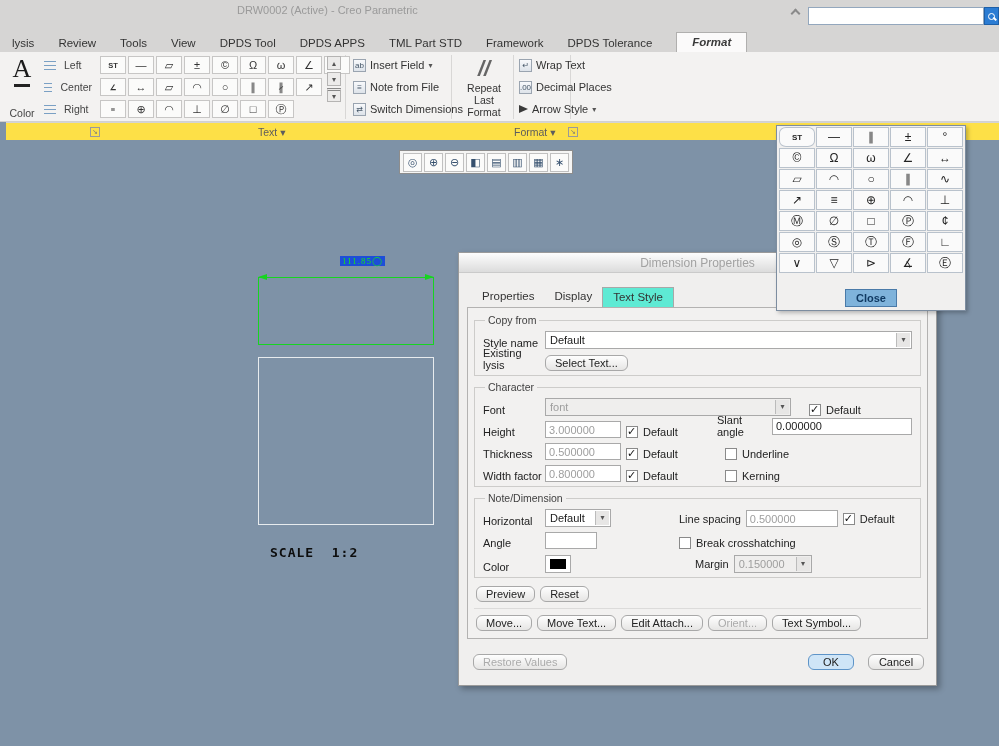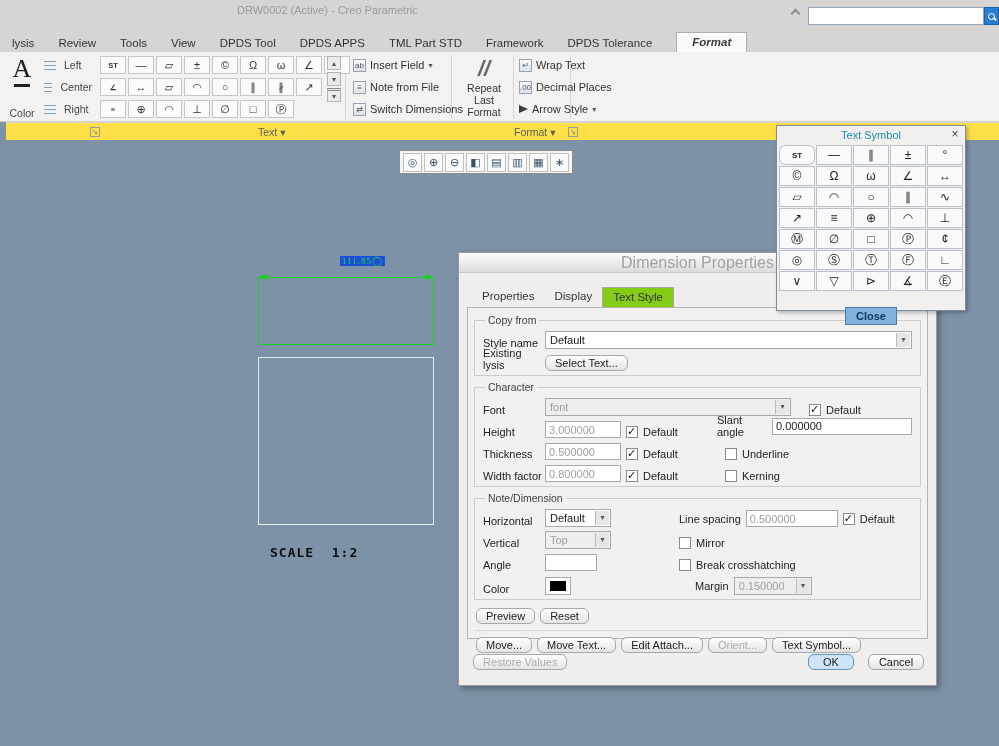--- a/index.html
+++ b/index.html
@@ -63,24 +63,24 @@
   .pal{position:absolute;left:776px;top:125px;width:190px;height:186px;background:#f1f0ef;border:1px solid #7d8da0;box-shadow:2px 2px 4px rgba(0,0,0,.25);z-index:30}
   .pal-title{position:relative;height:18px;text-align:center;font-size:11px;color:#1f8fa8;line-height:18px;cursor:move}
   .pal-x{position:absolute;right:3px;top:1px;width:14px;height:14px;font-size:12px;color:#444;line-height:14px;text-align:center;cursor:pointer}
   .palgrid{display:grid;grid-template-columns:repeat(5,36px);grid-auto-rows:20px;gap:1px;padding:1px 2px}
   .palcell{border:1px solid #b9c2cc;background:#fafafa;display:flex;align-items:center;justify-content:center;font-size:12px;color:#222;cursor:pointer}
   .palgrid .palcell:first-child{font-size:8px;font-weight:bold;border-radius:7px/6px}
   .pal-close{display:block;margin:15px auto 0;width:52px;height:18px;background:#7fb3db;border:1px solid #4a7aa8;color:#103a63;font-size:11px;font-weight:bold;font-family:"Liberation Sans",sans-serif;cursor:pointer}
 
   
   .dlg{position:absolute;left:458px;top:252px;width:479px;height:434px;background:#f0efee;border:1px solid #9a9a9a;box-shadow:3px 3px 6px rgba(0,0,0,.3);z-index:20}
-  .dlg-title{height:20px;background:linear-gradient(#fdfdfd,#dcdcdc);border-bottom:1px solid #cacaca;text-align:center;font-size:16px;color:#a2a2a2;line-height:20px;cursor:move}
+  .dlg-title{height:20px;background:linear-gradient(#fdfdfd,#dcdcdc);border-bottom:1px solid #cacaca;text-align:center;font-size:12px;color:#a2a2a2;line-height:20px;cursor:move}
   .dlg-tabs{position:absolute;left:13px;top:33px;display:flex;align-items:center}
   .dtab{padding:3px 10px 4px;font-size:11.5px;color:#333;cursor:pointer}
-  .dtab.active{background:#84cc16;border:1px solid #a8a8a8;border-bottom:none;position:relative;top:1px;z-index:2}
+  .dtab.active{background:#5eead4;border:1px solid #a8a8a8;border-bottom:none;position:relative;top:1px;z-index:2}
   .dlg-frame{position:absolute;left:8px;right:8px;top:54px;height:332px;border:1px solid #b3b2b1;padding:6px;background:#f2f1f0}
   fieldset{border:1px solid #cdccca;margin:0 0 5px;padding:1px 8px 4px}
   legend{font-size:10.5px;color:#3f3f3f;padding:0 3px;margin-left:2px}
   .row{display:flex;align-items:flex-end;height:22px;position:relative}
   .lbl{font-size:11px;color:#222;width:62px;flex:none}
   .right{position:absolute;display:flex;align-items:center;gap:5px}
   .ra{left:234px}.rb{left:242px}.rc{left:196px}.rd{left:212px}
   .input{height:17px;border:1px solid #a9a9a9;background:#fff;font-size:11px;padding:0 3px;font-family:"Liberation Sans",sans-serif;color:#1a1a1a}
   .input.dim{color:#9e9e9e}
   .select{height:18px;border:1px solid #a9a9a9;background:#fff;display:flex;align-items:center;position:relative;padding:0 16px 0 4px;font-size:11px;color:#1a1a1a;cursor:pointer}
@@ -249,24 +249,20 @@
     <span class="arrR"></span>
   </div>
   <div class="dimtext"><span>111.85</span><span>◯</span></div>
 
   <div class="partrect"></div>
 
   <div class="scalenote">SCALE  1:2</div>
 </div>
 
 <div class="pal">
-  <div class="pal-title">
-    <span>Text Symbol</span>
-    <span class="pal-x">×</span>
-  </div>
   <div class="palgrid">
       <div class="palcell">ST</div>
       <div class="palcell">—</div>
       <div class="palcell">∥</div>
       <div class="palcell">±</div>
       <div class="palcell">°</div>
       <div class="palcell">©</div>
       <div class="palcell">Ω</div>
       <div class="palcell">ω</div>
       <div class="palcell">∠</div>
@@ -382,30 +378,20 @@
           <span>Default</span>
         </div>
         <span class="right rc">
           <span class="cbl">Line spacing</span>
           <input class="input dim" style="width: 92px;" value="0.500000">
           <span class="cb checked"></span>
           <span class="cbl">Default</span>
         </span>
       </div>
       <div class="row">
-        <span class="lbl">Vertical</span>
-        <div class="select dim" style="width:66px">
-          <span>Top</span>
-        </div>
-        <span class="right rc">
-          <span class="cb"></span>
-          <span class="cbl">Mirror</span>
-        </span>
-      </div>
-      <div class="row">
         <span class="lbl">Angle</span>
         <input class="input" style="width: 52px;" value="">
         <span class="right rc">
           <span class="cb"></span>
           <span class="cbl">Break crosshatching</span>
         </span>
       </div>
       <div class="row" style="height:24px">
         <span class="lbl">Color</span>
         <span class="swatch">

